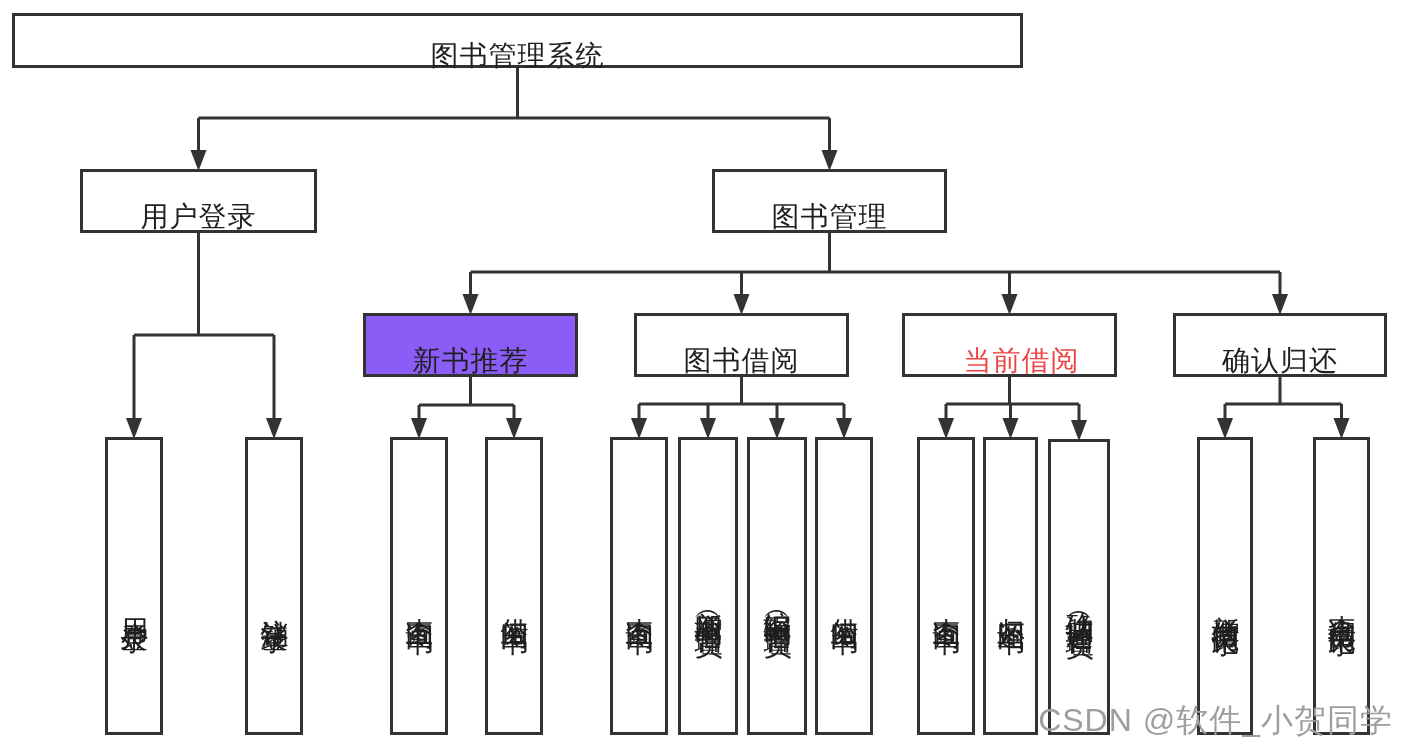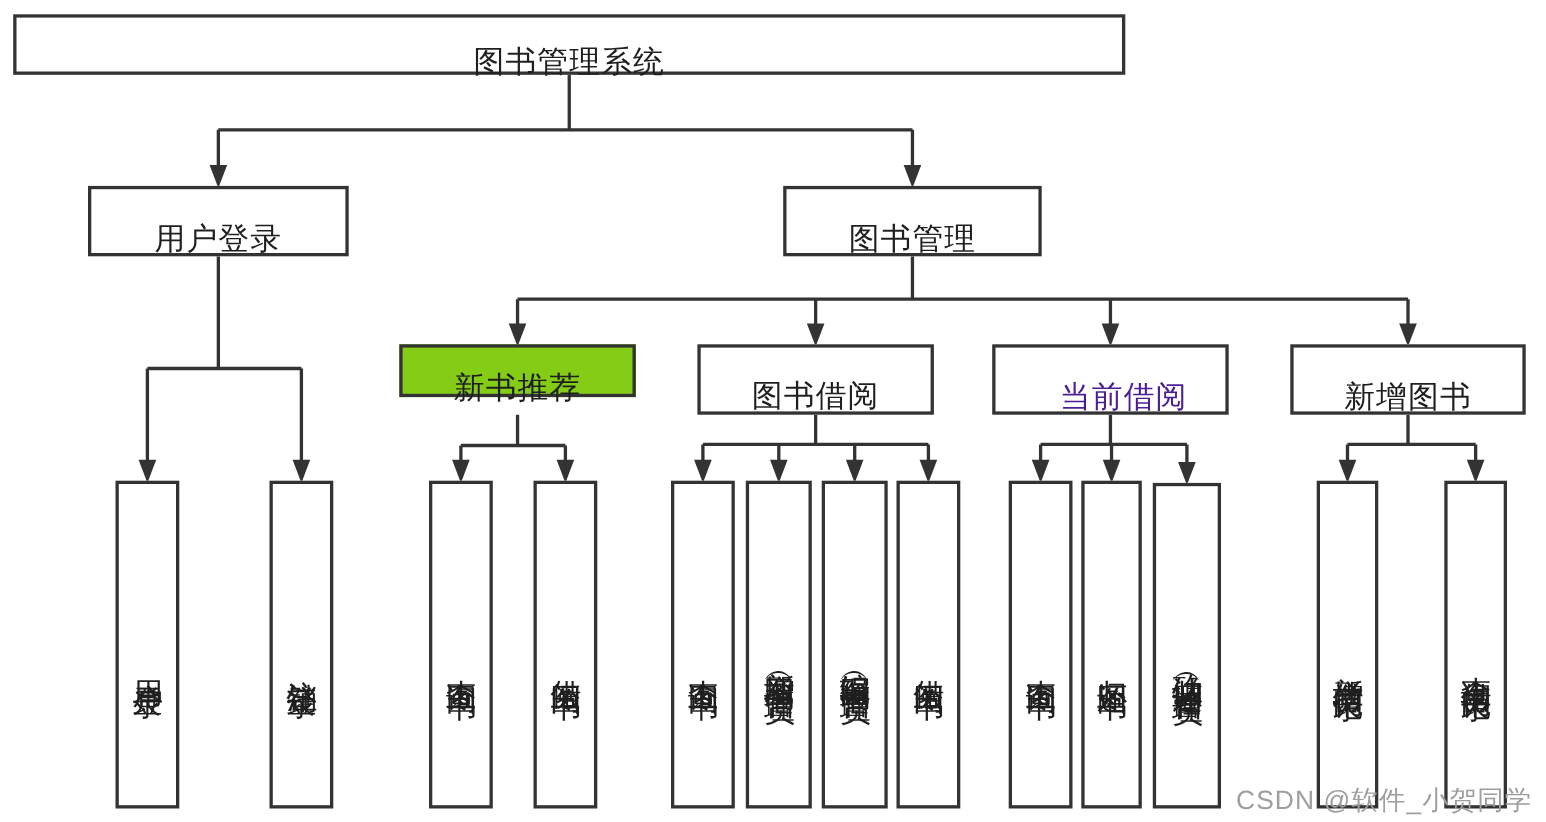--- a/index.html
+++ b/index.html
@@ -39,21 +39,21 @@
   .node.vertical .node-label {
     writing-mode: vertical-rl;
     text-orientation: mixed;
     letter-spacing: 3px;
     line-height: 1;
     white-space: nowrap;
   }
   #watermark {
     position: absolute;
     right: 12px; bottom: 4px;
-    font-size: 24px;
+    font-size: 32px;
     color: #9e9e9e;
     letter-spacing: 1px;
     white-space: nowrap;
   }
 </style>
 </head>
 <body>
 
 <div id="stage">
   <svg id="connectors" viewBox="0 0 1405 747" xmlns="http://www.w3.org/2000/svg">
@@ -87,31 +87,31 @@
   <div id="nodes">
       <div class="node" style="left: 12px; top: 13px; width: 1011px; height: 55px; border-color: rgb(51, 51, 51); background: rgb(255, 255, 255); color: rgb(31, 31, 31);">
         <span class="node-label">图书管理系统</span>
       </div>
       <div class="node" style="left: 80px; top: 169px; width: 237px; height: 64px; border-color: rgb(51, 51, 51); background: rgb(255, 255, 255); color: rgb(31, 31, 31);">
         <span class="node-label">用户登录</span>
       </div>
       <div class="node" style="left: 712px; top: 169px; width: 235px; height: 64px; border-color: rgb(51, 51, 51); background: rgb(255, 255, 255); color: rgb(31, 31, 31); text-align: right;">
         <span class="node-label">图书管理</span>
       </div>
-      <div class="node" style="left: 363px; top: 313px; width: 215px; height: 48px; border-color: rgb(51, 51, 51); background: #84cc16; color: rgb(31, 31, 31);">
+      <div class="node" style="left: 363px; top: 313px; width: 215px; height: 64px; border-color: rgb(51, 51, 51); background: #8b5cf6; color: rgb(31, 31, 31);">
         <span class="node-label">新书推荐</span>
       </div>
       <div class="node" style="left: 634px; top: 313px; width: 215px; height: 64px; border-color: rgb(51, 51, 51); background: rgb(255, 255, 255); color: rgb(31, 31, 31); font-family: Liberation Serif, serif;">
         <span class="node-label">图书借阅</span>
       </div>
-      <div class="node" style="left: 902px; top: 313px; width: 215px; height: 64px; border-color: rgb(51, 51, 51); background: rgb(255, 255, 255); color: #4c1d95; padding-left: 24px;">
+      <div class="node" style="left: 902px; top: 313px; width: 215px; height: 64px; border-color: rgb(51, 51, 51); background: rgb(255, 255, 255); color: #ef4444; padding-left: 24px;">
         <span class="node-label">当前借阅</span>
       </div>
       <div class="node" style="left: 1173px; top: 313px; width: 214px; height: 64px; border-color: rgb(51, 51, 51); background: rgb(255, 255, 255); color: rgb(31, 31, 31);">
-        <span class="node-label">新增图书</span>
+        <span class="node-label">确认归还</span>
       </div>
       <div class="node vertical" style="left: 105px; top: 437px; width: 58px; height: 298px; border-color: rgb(51, 51, 51); background: rgb(255, 255, 255); color: rgb(31, 31, 31);">
         <span class="node-label">用户登录</span>
       </div>
       <div class="node vertical" style="left: 245px; top: 437px; width: 58px; height: 298px; border-color: rgb(51, 51, 51); background: rgb(255, 255, 255); color: rgb(31, 31, 31);">
         <span class="node-label">注销登录</span>
       </div>
       <div class="node vertical" style="left: 390px; top: 437px; width: 58px; height: 298px; border-color: rgb(51, 51, 51); background: rgb(255, 255, 255); color: rgb(31, 31, 31);">
         <span class="node-label">查询图书</span>
       </div>

